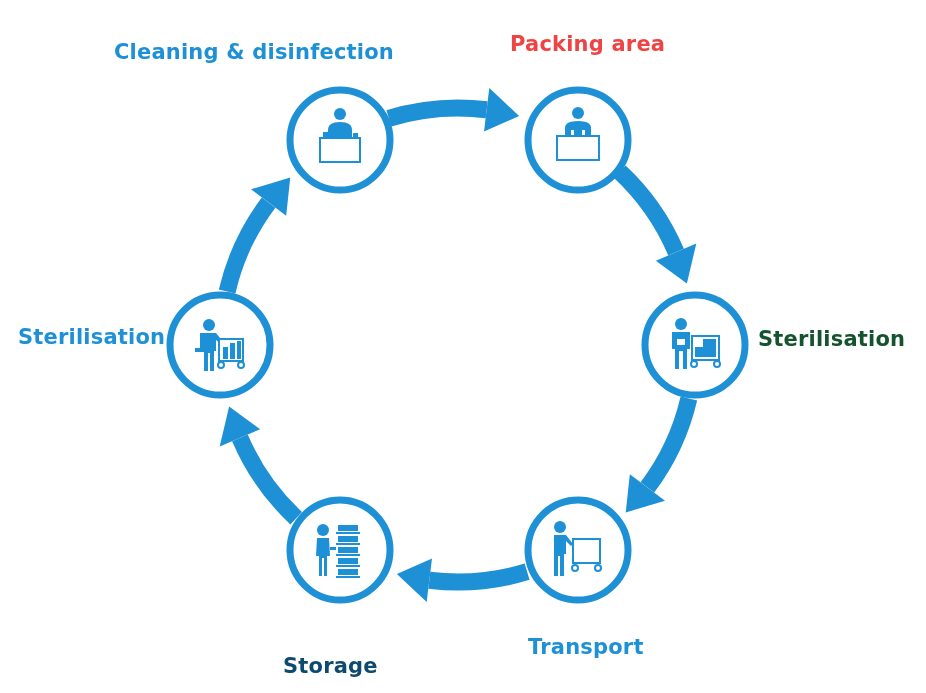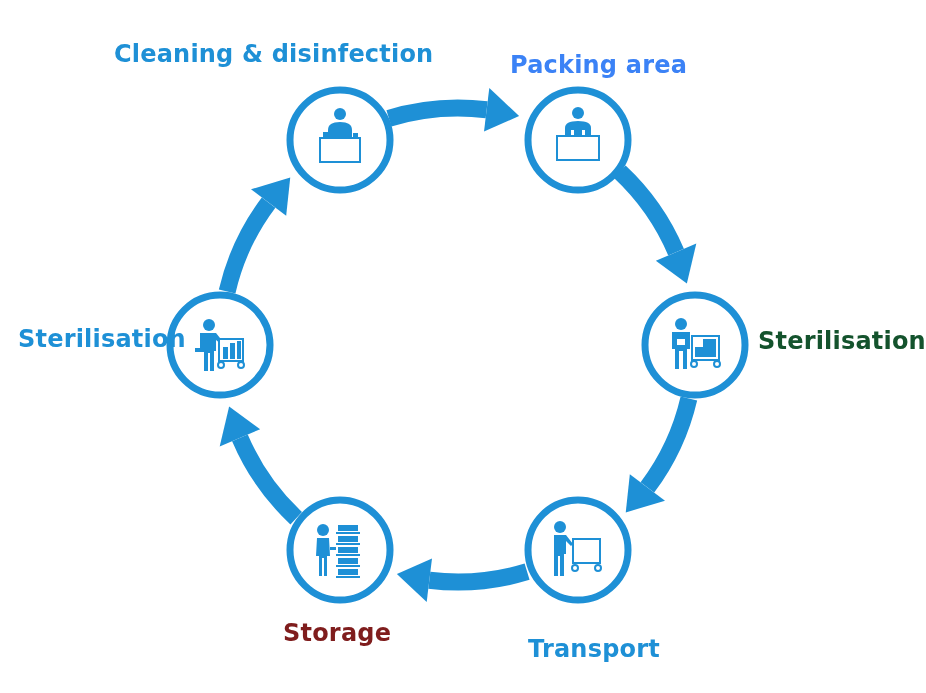--- a/index.html
+++ b/index.html
@@ -1,18 +1,18 @@
 <!DOCTYPE html>
 <html><head>
 <meta charset="utf-8">
 <style>
   html, body { margin:0; padding:0; background:#ffffff; }
   body { width:926px; height:693px; position:relative; overflow:hidden; font-family:"DejaVu Sans", sans-serif; }
   #diagram { position:absolute; left:0; top:0; width:926px; height:693px; }
-  .label { position:absolute; font-weight:bold; font-size:24px; white-space:nowrap; letter-spacing:0.2px; }
+  .label { position:absolute; font-weight:bold; font-size:21px; white-space:nowrap; letter-spacing:0.2px; }
 </style>
 </head>
 <body>
 
 <svg id="diagram" viewBox="0 0 926 693" xmlns="http://www.w3.org/2000/svg">
   <defs>
     <g id="person-head">
         <circle r="7"></circle>
       </g>
   </defs>
@@ -113,17 +113,17 @@
       <rect x="3" y="2" width="5" height="12"></rect>
       <rect x="10" y="-2" width="5" height="16"></rect>
       <rect x="17" y="-4" width="4" height="18"></rect>
       <circle cx="1" cy="20" r="3" fill="#fff" stroke="#1e90d6" stroke-width="2"></circle>
       <circle cx="21" cy="20" r="3" fill="#fff" stroke="#1e90d6" stroke-width="2"></circle>
     </g>
   </g>
 </svg>
 
 <div class="label" style="left:114px; top:40px; color:#1e90d6;">Cleaning &amp; disinfection</div>
-<div class="label" style="left:510px; top:51px; color:#3b82f6;">Packing area</div>
+<div class="label" style="left:510px; top:32px; color:#ef4444;">Packing area</div>
 <div class="label" style="left:758px; top:327px; color:#14532d;">Sterilisation</div>
 <div class="label" style="left:528px; top:635px; color:#1e90d6;">Transport</div>
-<div class="label" style="left:283px; top:619px; color:#7f1d1d;">Storage</div>
+<div class="label" style="left:283px; top:654px; color:#0c4a6e;">Storage</div>
 <div class="label" style="left:18px; top:325px; color:#1e90d6;">Sterilisation</div>
 
 </body></html>

